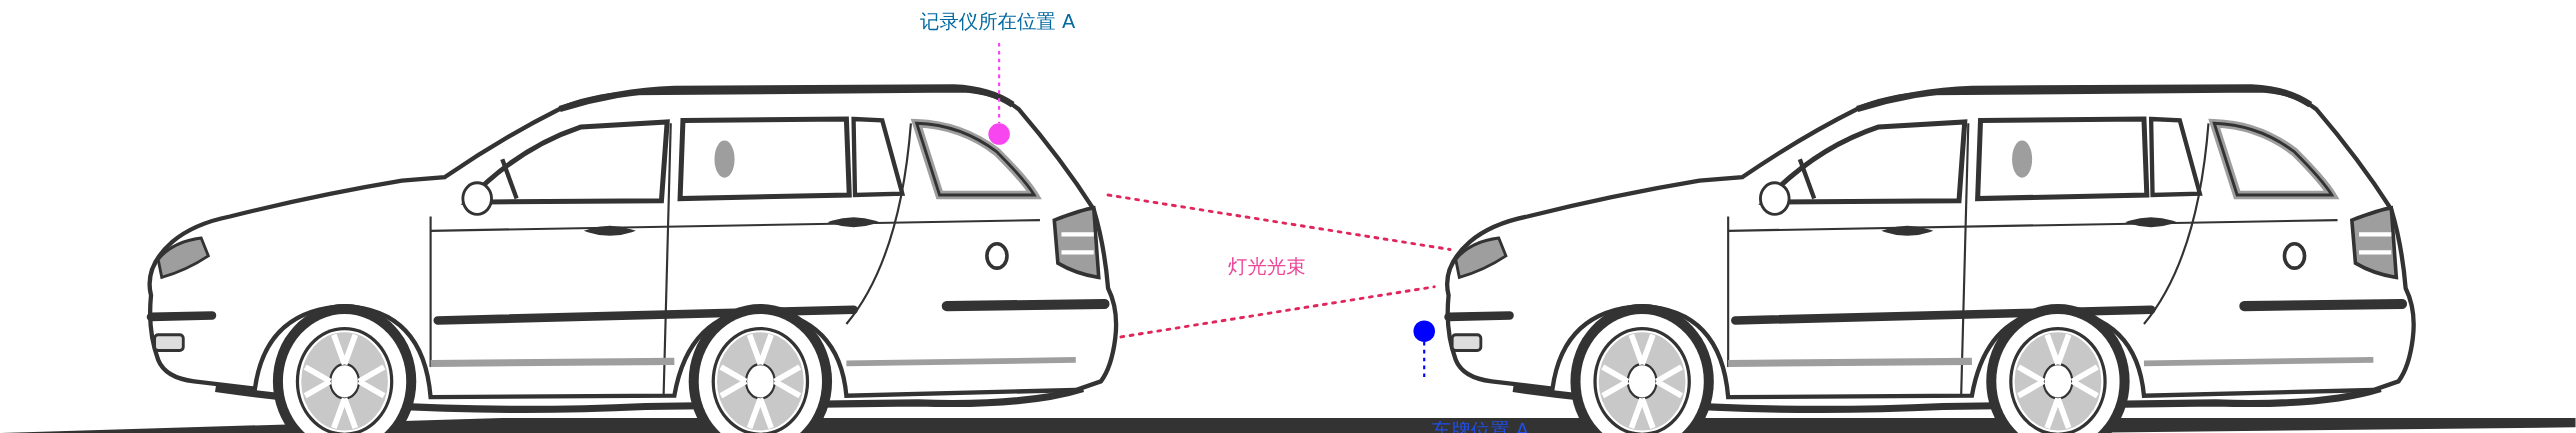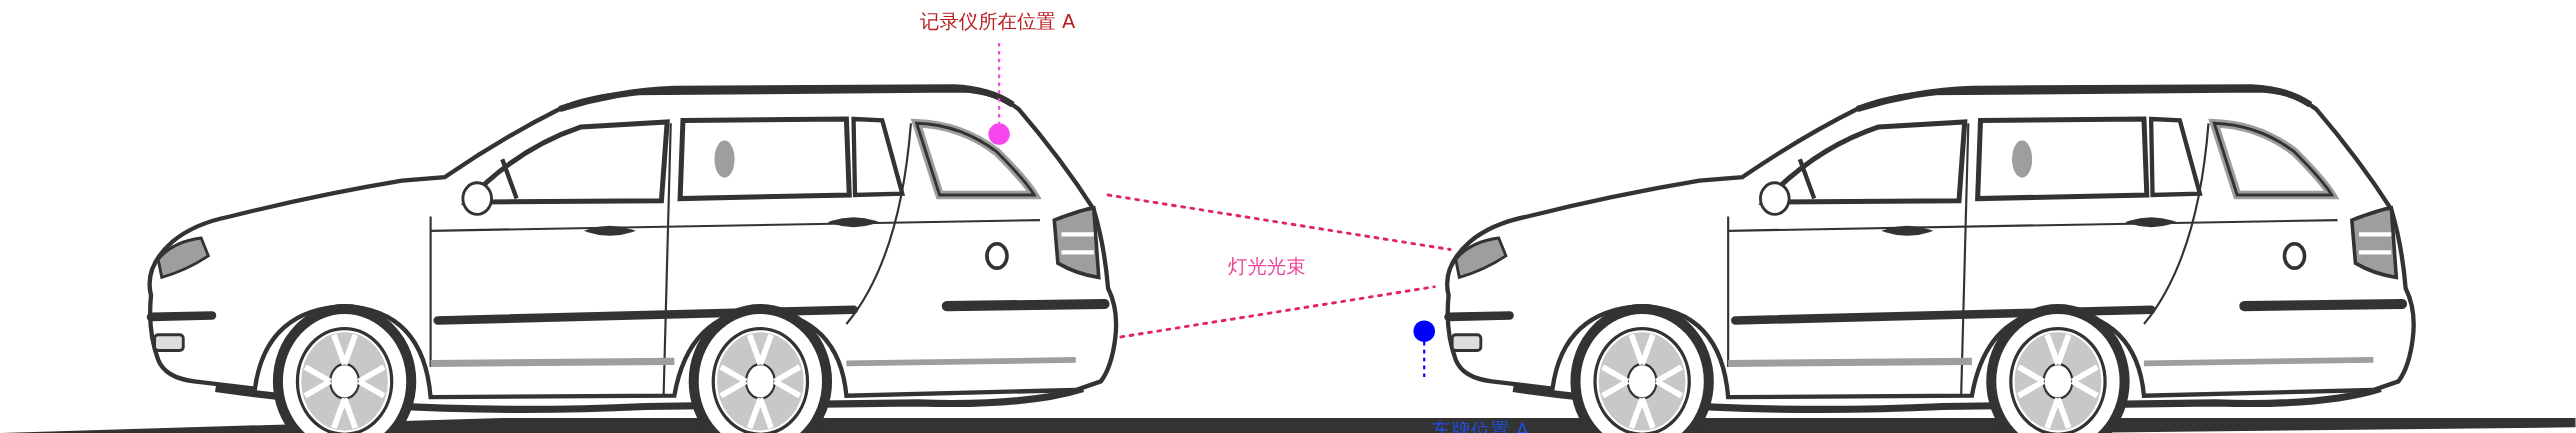--- a/index.html
+++ b/index.html
@@ -98,17 +98,17 @@
   <line x1="1545" y1="272" x2="2022" y2="348" stroke="#e0265a" stroke-width="4" stroke-dasharray="4 9" stroke-linecap="round"></line>
   <line x1="1563" y1="470" x2="2000" y2="400" stroke="#e0265a" stroke-width="4" stroke-dasharray="4 9" stroke-linecap="round"></line>
 
   <line x1="1393" y1="60" x2="1393" y2="172" stroke="#f746f0" stroke-width="3" stroke-dasharray="5 6"></line>
   <circle cx="1393" cy="187" r="15" fill="#f746f0"></circle>
 
   <line x1="1986" y1="477" x2="1986" y2="530" stroke="#0000ff" stroke-width="3" stroke-dasharray="5 6"></line>
   <circle cx="1986" cy="462" r="15" fill="#0000ff"></circle>
 </svg>
 
-<div class="label lbl-recorder" style="color:#b91c1c">记录仪所在位置 A</div>
+<div class="label lbl-recorder" style="color:#0369a1">记录仪所在位置 A</div>
 <div class="label lbl-beam" style="color:#ec4899">灯光光束</div>
 <div class="label lbl-plate" style="color:#1f4fe8">车牌位置 A</div>
 </div>
 
 
 </body></html>

